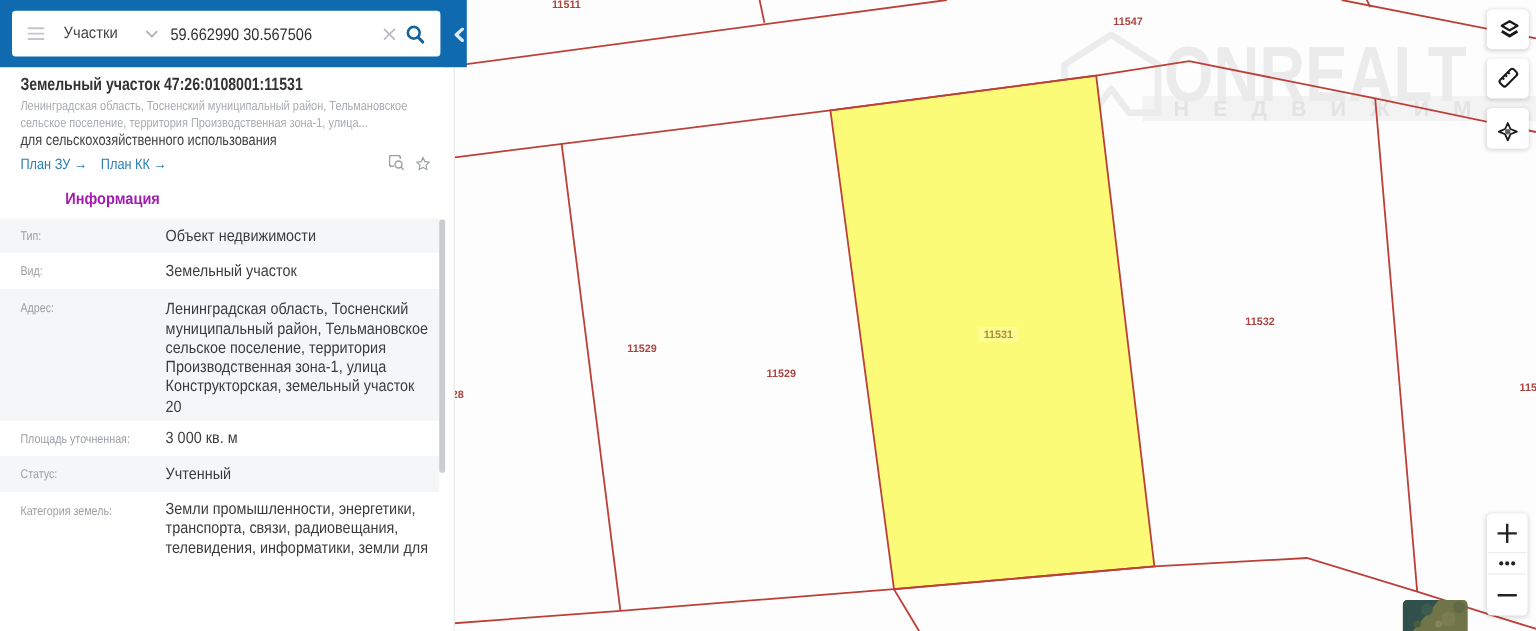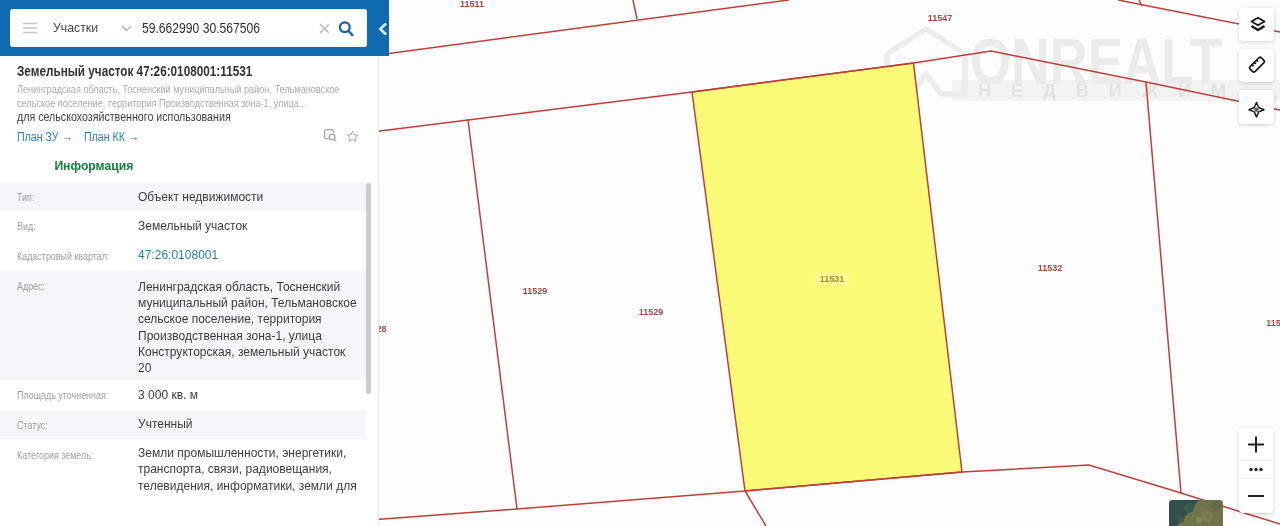--- a/index.html
+++ b/index.html
@@ -146,41 +146,37 @@
       <path d="M10.2 10.2 L12.3 12.4"></path>
     </g>
   </svg>
 
   <svg class="abs" style="left:346px;top:73.5px;" width="13" height="13" viewBox="0 0 24 24">
     <path d="M12 2.5 L14.9 8.6 L21.5 9.5 L16.7 14.1 L17.9 20.7 L12 17.5 L6.1 20.7 L7.3 14.1 L2.5 9.5 L9.1 8.6 Z" fill="none" stroke="#9aa0a6" stroke-width="1.8"></path>
   </svg>
 
   <div class="abs" style="left:0;top:94px;width:372px;height:32px;">
 
-    <div class="abs" style="left:0;top:0;width:187px;height:32px;background:#fff;text-align:center;line-height:32px;font-size:13.5px;font-weight:bold;color:#15803d;"><span style="display:inline-block;transform:scaleX(0.9);">Информация</span></div>
+    <div class="abs" style="left:0;top:0;width:187px;height:32px;background:#fff;text-align:center;line-height:32px;font-size:13.5px;font-weight:bold;color:#a21caf;"><span style="display:inline-block;transform:scaleX(0.9);">Информация</span></div>
 
   </div>
 
   <div class="abs" style="left:0;top:126px;width:366px;">
 
     <div style="background:#f5f6f7;height:29.3px;position:relative;padding-left:44px;">
       <span class="lbl" style="top:9px;">Тип:</span>
       <span class="val" style="top:6.5px;">Объект недвижимости</span>
     </div>
 
     <div style="background:#fff;height:29.3px;position:relative;">
       <span class="lbl" style="top:9px;">Вид:</span>
       <span class="val" style="top:6.5px;">Земельный участок</span>
     </div>
 
 
-    <div style="background:#fff;height:29.3px;position:relative;">
-      <span class="lbl" style="top:9px;">Кадастровый квартал:</span>
-      <span class="val" style="top:6.5px;color:#2d7eb5;">47:26:0108001</span>
-    </div>
 
     <div style="background:#f5f6f7;height:110.4px;position:relative;padding-left:36px;">
       <span class="lbl" style="top:10px;">Адрес:</span>
       <span class="val" style="top:9px;line-height:16.2px;">Ленинградская область, Тосненский<br>муниципальный район, Тельмановское<br>сельское поселение, территория<br>Производственная зона-1, улица<br>Конструкторская, земельный участок<br>20</span>
     </div>
 
     <div style="background:#fff;height:29.3px;position:relative;">
       <span class="lbl" style="top:9px;">Площадь уточненная:</span>
       <span class="val" style="top:6.5px;">3 000 кв. м</span>
     </div>

